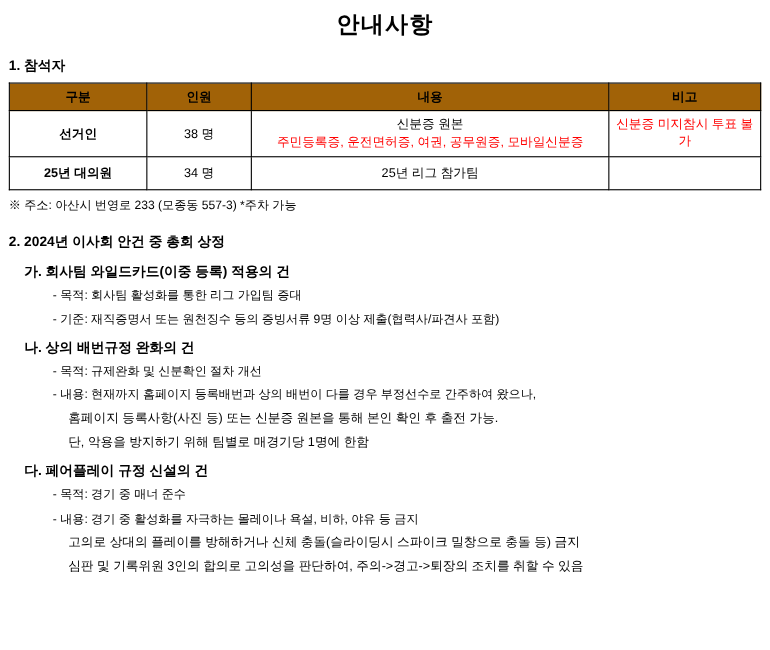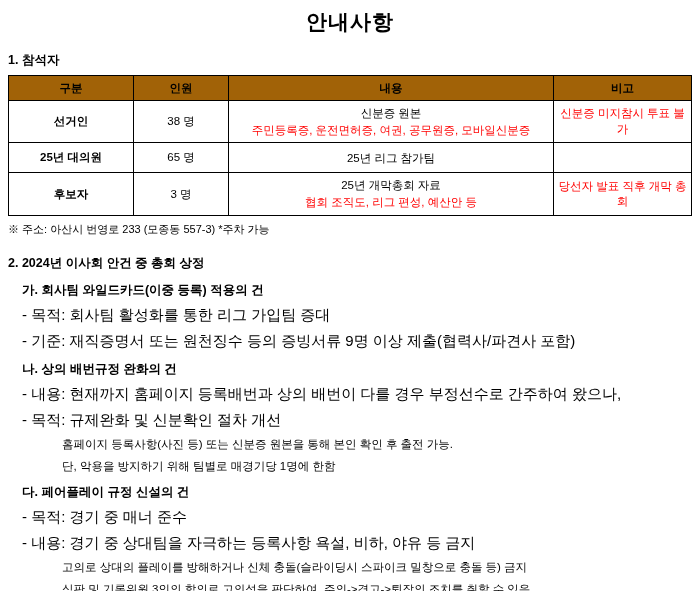--- a/index.html
+++ b/index.html
@@ -91,22 +91,22 @@
   .agenda-block {
     margin-left: 22px;
     margin-top: 10px;
   }
   .agenda-title {
     font-size: 12.5px;
     font-weight: bold;
     margin-bottom: 6px;
   }
   .agenda-line {
-    font-size: 15px;
-    margin-left: 0;
+    font-size: 11px;
+    margin-left: 26px;
     margin-bottom: 7px;
     line-height: 1.3;
   }
   .agenda-sub {
     font-size: 11.5px;
     margin-left: 40px;
     margin-bottom: 7px;
     line-height: 1.3;
   }
 </style>
@@ -133,59 +133,50 @@
         <td class="col-type">선거인</td>
         <td class="col-count">38 명</td>
         <td class="col-content">
           <div>신분증 원본</div>
           <div class="red">주민등록증, 운전면허증, 여권, 공무원증, 모바일신분증</div>
         </td>
         <td class="col-note">신분증 미지참시 투표 불가</td>
       </tr>
       <tr class="row-mid">
         <td class="col-type">25년 대의원</td>
-        <td class="col-count">65 명</td>
+        <td class="col-count">34 명</td>
         <td class="col-content">
           <div>25년 리그 참가팀</div>
         </td>
         <td class="col-note"></td>
-      </tr>
-      <tr class="row-tall">
-        <td class="col-type">후보자</td>
-        <td class="col-count">3 명</td>
-        <td class="col-content">
-          <div>25년 개막총회 자료</div>
-          <div class="red">협회 조직도, 리그 편성, 예산안 등</div>
-        </td>
-        <td class="col-note">당선자 발표 직후 개막 총회</td>
       </tr>
     </tbody>
   </table>
 
   <div class="note-line">※ 주소: 아산시 번영로 233 (모종동 557-3) *주차 가능</div>
 
   <div class="section2">
     <div class="section-heading">2. 2024년 이사회 안건 중 총회 상정</div>
 
     <div class="agenda-block">
       <div class="agenda-title">가. 회사팀 와일드카드(이중 등록) 적용의 건</div>
       <div class="agenda-line">- 목적: 회사팀 활성화를 통한 리그 가입팀 증대</div>
       <div class="agenda-line">- 기준: 재직증명서 또는 원천징수 등의 증빙서류 9명 이상 제출(협력사/파견사 포함)</div>
     </div>
 
     <div class="agenda-block">
       <div class="agenda-title">나. 상의 배번규정 완화의 건</div>
+      <div class="agenda-line">- 목적: 규제완화 및 신분확인 절차 개선</div>
       <div class="agenda-line">- 내용: 현재까지 홈페이지 등록배번과 상의 배번이 다를 경우 부정선수로 간주하여 왔으나,</div>
-      <div class="agenda-line">- 목적: 규제완화 및 신분확인 절차 개선</div>
       <div class="agenda-sub">홈페이지 등록사항(사진 등) 또는 신분증 원본을 통해 본인 확인 후 출전 가능.</div>
       <div class="agenda-sub">단, 악용을 방지하기 위해 팀별로 매경기당 1명에 한함</div>
     </div>
 
     <div class="agenda-block">
       <div class="agenda-title">다. 페어플레이 규정 신설의 건</div>
       <div class="agenda-line">- 목적: 경기 중 매너 준수</div>
-      <div class="agenda-line">- 내용: 경기 중 상대팀을 자극하는 등록사항 욕설, 비하, 야유 등 금지</div>
+      <div class="agenda-line">- 내용: 경기 중 활성화를 자극하는 몰레이나 욕설, 비하, 야유 등 금지</div>
       <div class="agenda-sub">고의로 상대의 플레이를 방해하거나 신체 충돌(슬라이딩시 스파이크 밀창으로 충돌 등) 금지</div>
       <div class="agenda-sub">심판 및 기록위원 3인의 합의로 고의성을 판단하여, 주의-&gt;경고-&gt;퇴장의 조치를 취할 수 있음</div>
     </div>
   </div>
 
 </div>
 
 </body></html>

